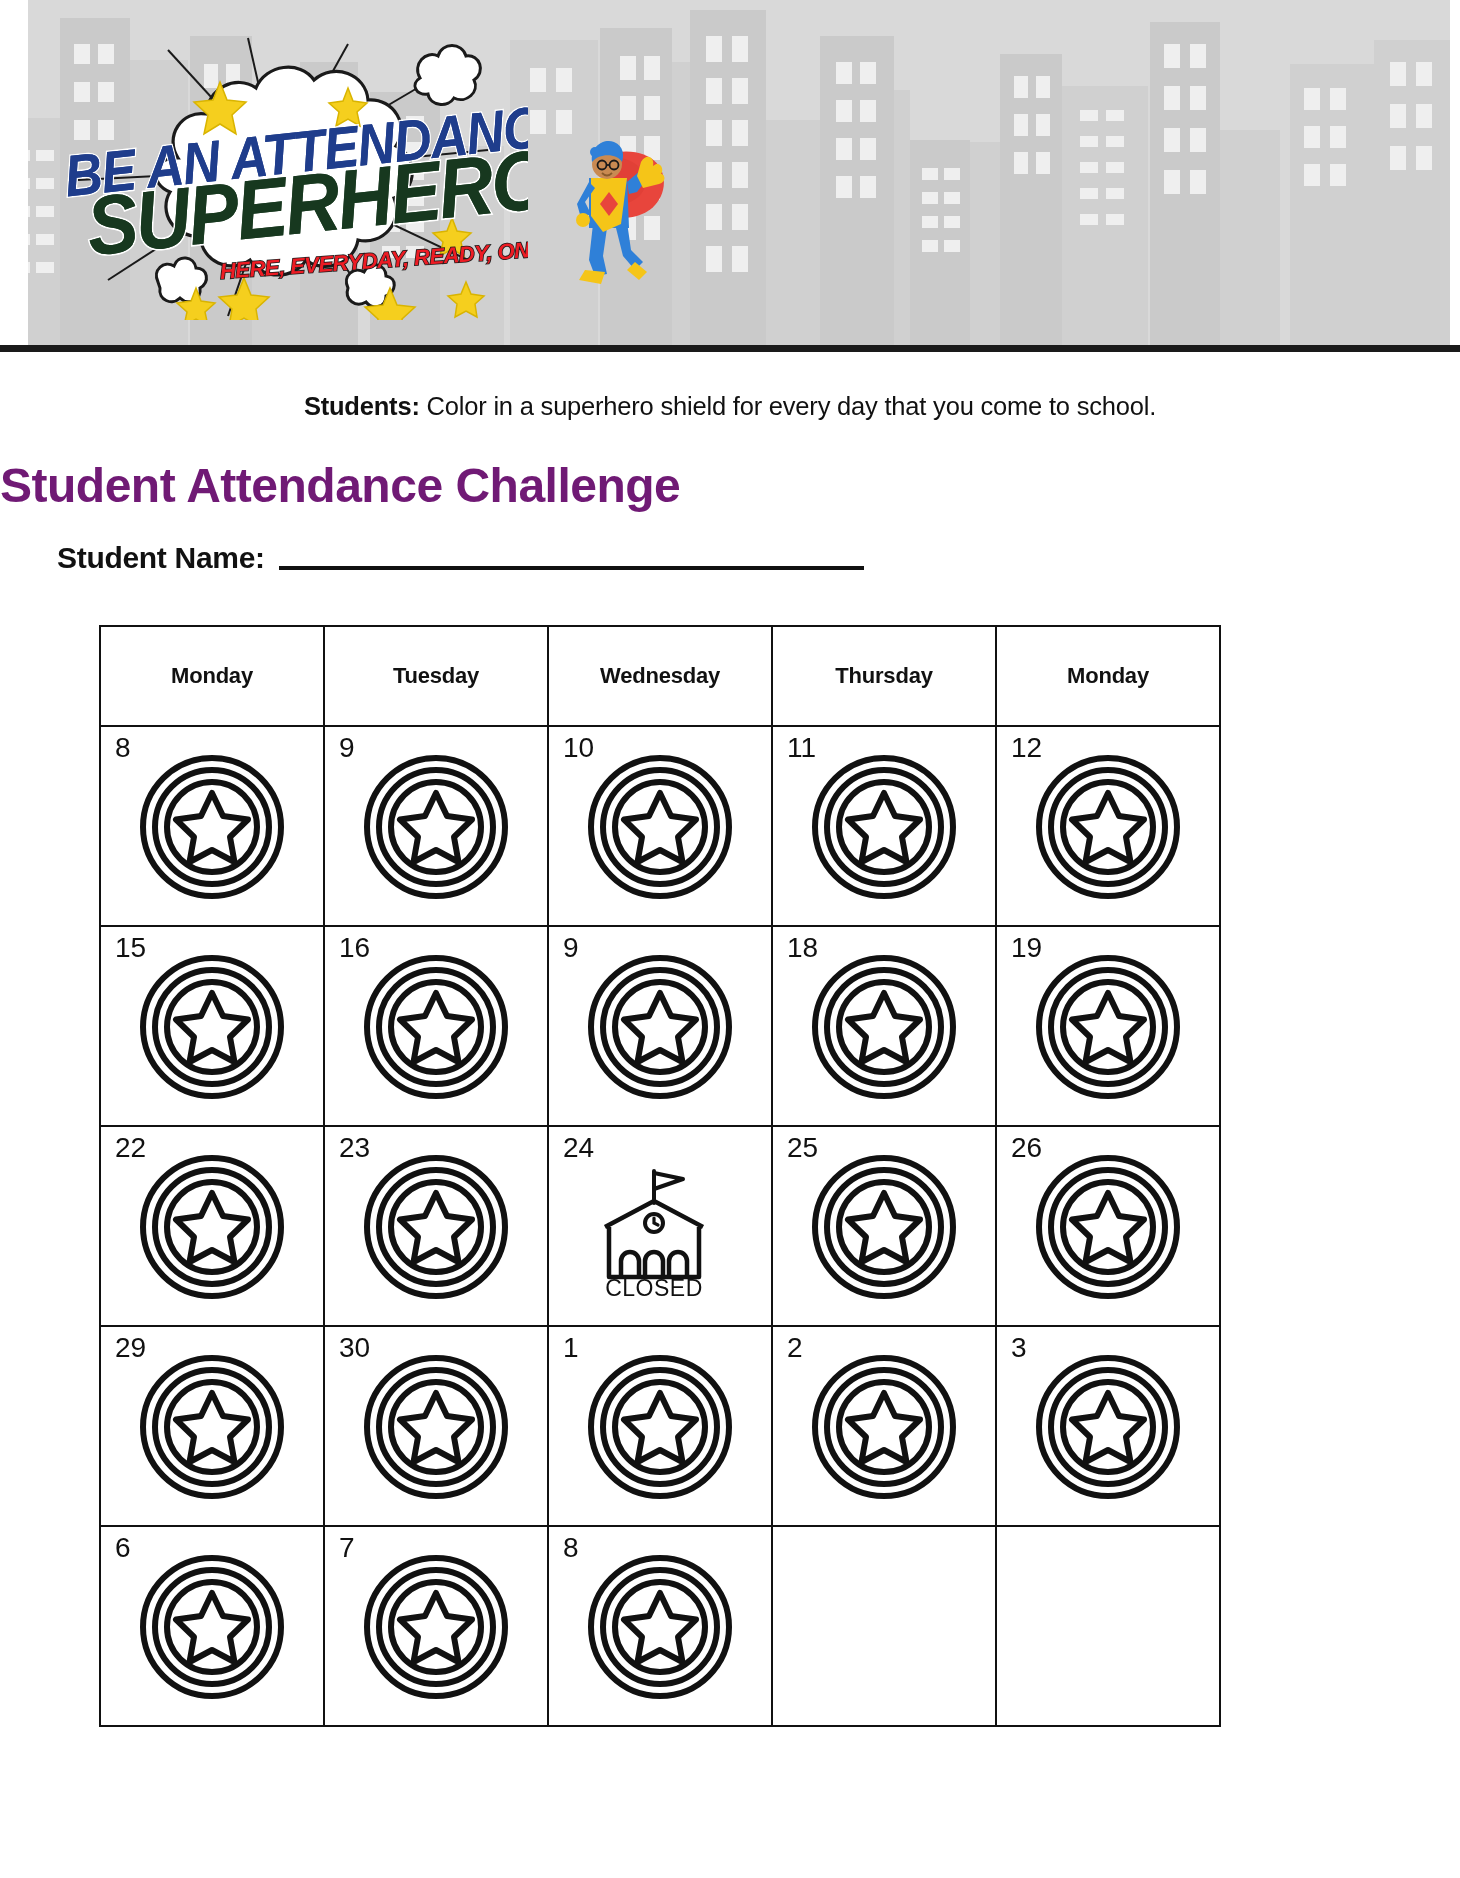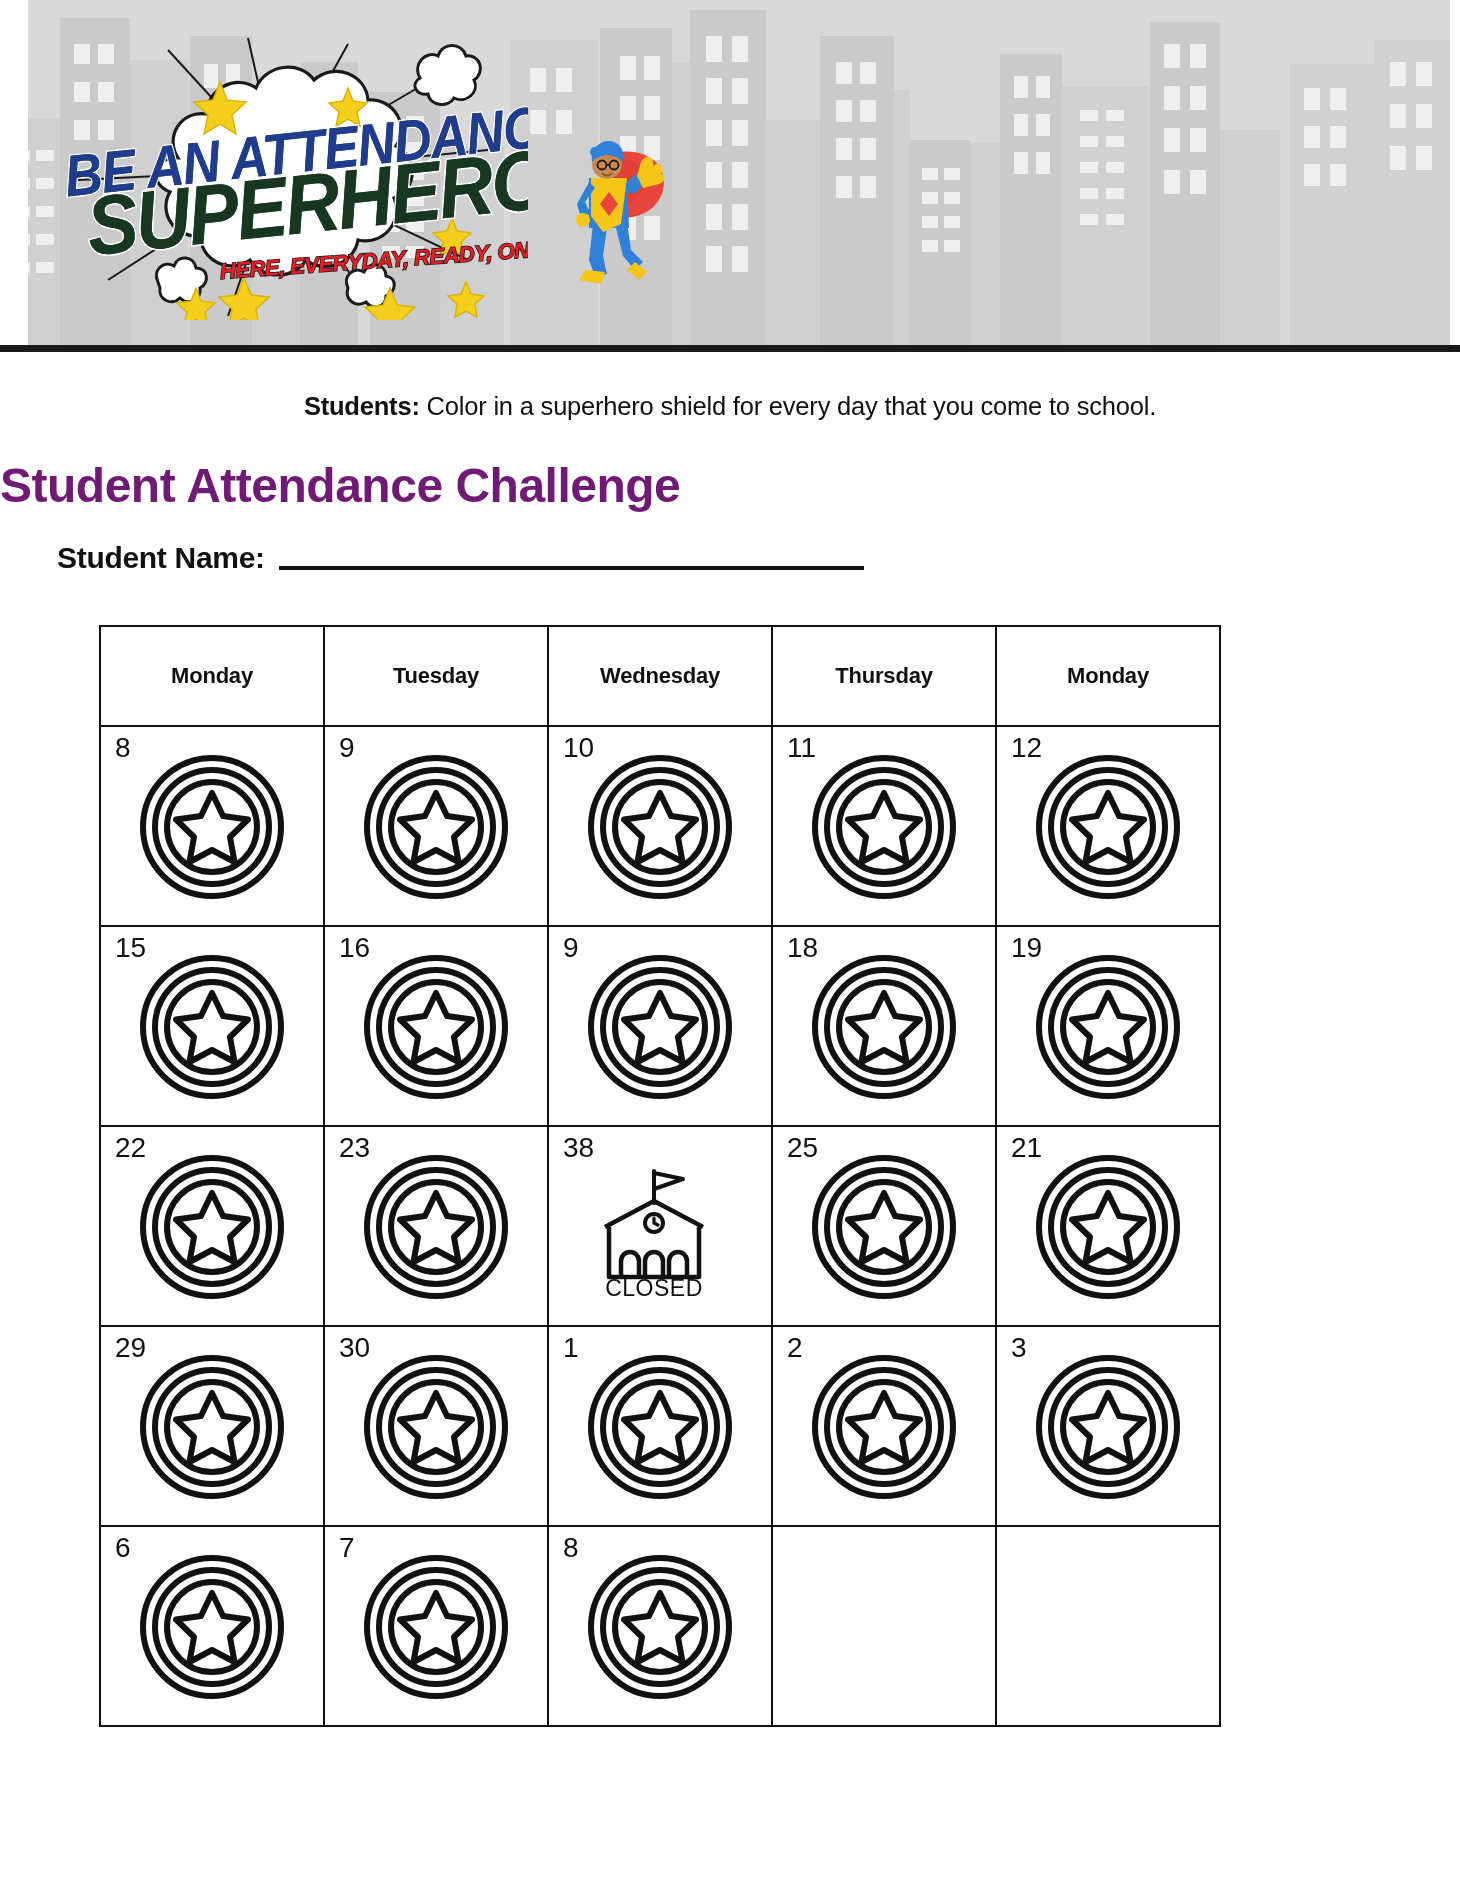--- a/index.html
+++ b/index.html
@@ -584,21 +584,21 @@
               <span class="badge-holder">
                 <svg class="shield" width="148" height="148" viewBox="0 0 148 148">
     <circle cx="74" cy="74" r="69" fill="none" stroke="#111" stroke-width="6"></circle>
     <circle cx="74" cy="74" r="57" fill="none" stroke="#111" stroke-width="6"></circle>
     <circle cx="74" cy="74" r="45" fill="none" stroke="#111" stroke-width="6"></circle>
     <path d="M74 40 L85 63 L110 66.5 L92 84 L96.5 109 L74 97 L51.5 109 L56 84 L38 66.5 L63 63 Z" fill="none" stroke="#111" stroke-width="6" stroke-linejoin="round"></path>
   </svg>
               </span>
             </td>
             <td>
-              <span class="daynum">38</span>
+              <span class="daynum">24</span>
               <span class="closed-holder">
                 <svg width="150" height="135" viewBox="0 0 150 135">
 
     <line x1="75" y1="6" x2="75" y2="38" stroke="#111" stroke-width="4" stroke-linecap="round"></line>
     <path d="M75 8 L104 14 L75 24 Z" fill="none" stroke="#111" stroke-width="4" stroke-linejoin="round"></path>
 
     <path d="M26 62 L75 36 L124 62" fill="none" stroke="#111" stroke-width="4.5" stroke-linejoin="round"></path>
 
     <path d="M30 62 L30 112 L120 112 L120 62" fill="none" stroke="#111" stroke-width="4.5" stroke-linejoin="round"></path>
 
@@ -618,21 +618,21 @@
               <span class="badge-holder">
                 <svg class="shield" width="148" height="148" viewBox="0 0 148 148">
     <circle cx="74" cy="74" r="69" fill="none" stroke="#111" stroke-width="6"></circle>
     <circle cx="74" cy="74" r="57" fill="none" stroke="#111" stroke-width="6"></circle>
     <circle cx="74" cy="74" r="45" fill="none" stroke="#111" stroke-width="6"></circle>
     <path d="M74 40 L85 63 L110 66.5 L92 84 L96.5 109 L74 97 L51.5 109 L56 84 L38 66.5 L63 63 Z" fill="none" stroke="#111" stroke-width="6" stroke-linejoin="round"></path>
   </svg>
               </span>
             </td>
             <td>
-              <span class="daynum">21</span>
+              <span class="daynum">26</span>
               <span class="badge-holder">
                 <svg class="shield" width="148" height="148" viewBox="0 0 148 148">
     <circle cx="74" cy="74" r="69" fill="none" stroke="#111" stroke-width="6"></circle>
     <circle cx="74" cy="74" r="57" fill="none" stroke="#111" stroke-width="6"></circle>
     <circle cx="74" cy="74" r="45" fill="none" stroke="#111" stroke-width="6"></circle>
     <path d="M74 40 L85 63 L110 66.5 L92 84 L96.5 109 L74 97 L51.5 109 L56 84 L38 66.5 L63 63 Z" fill="none" stroke="#111" stroke-width="6" stroke-linejoin="round"></path>
   </svg>
               </span>
             </td>
           </tr>

